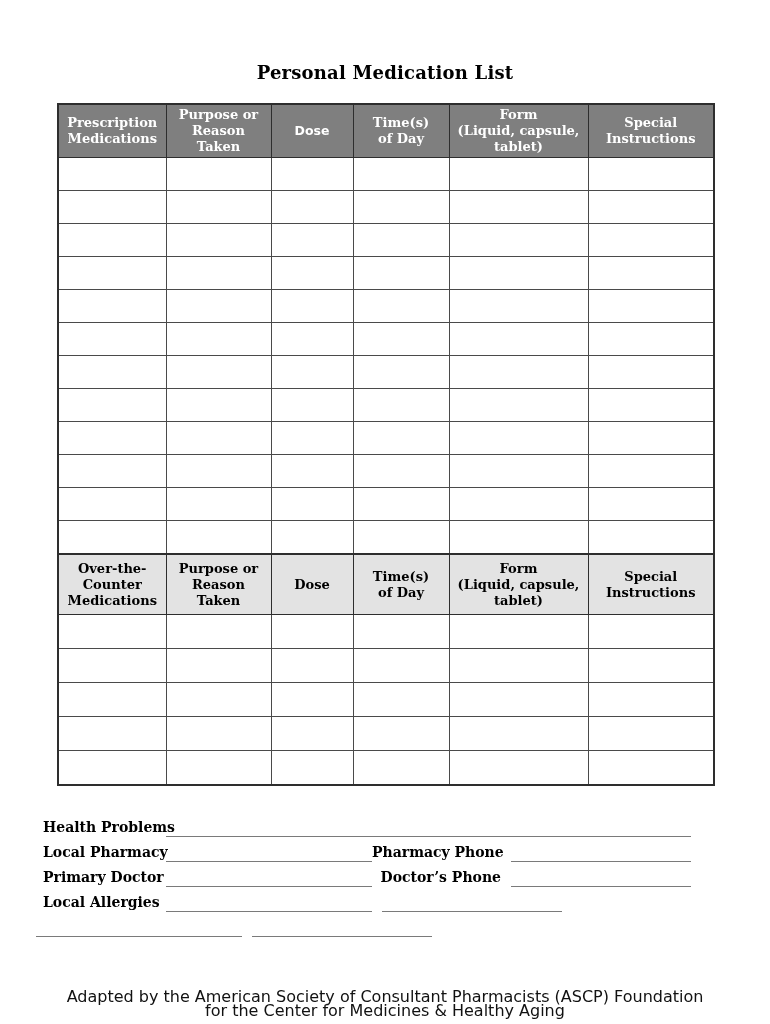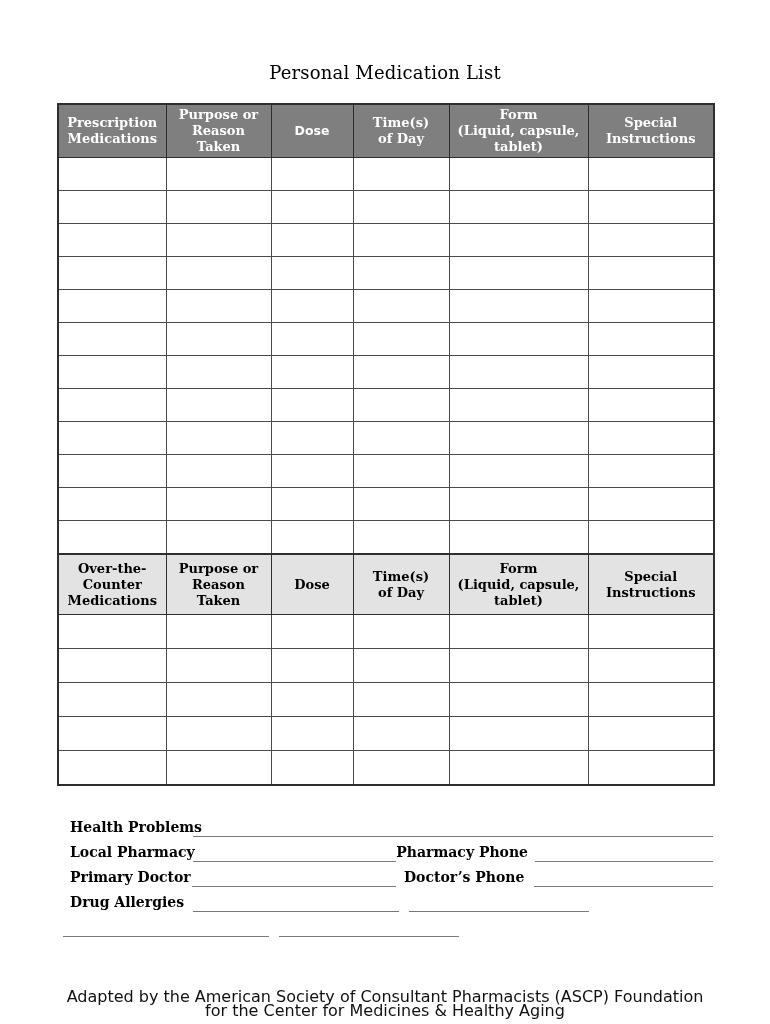--- a/index.html
+++ b/index.html
@@ -9,21 +9,21 @@
     box-sizing:border-box;
     padding-top:62px;
     background:#ffffff;
     font-family:"DejaVu Serif", "Liberation Serif", serif;
     color:#000;
     overflow:hidden;
   }
   .title {
     margin:0; height:22px;
     text-align:center;
-    font-size:18px; font-weight:normal;
+    font-size:18px; font-weight:bold;
     letter-spacing:0.2px;
   }
   .med-table {
     border-collapse:collapse;
     table-layout:fixed;
     width:656px;
     margin-left:57px;
     border:2px solid #2e2e2e;
     padding-left:12px;
   }
@@ -38,21 +38,21 @@
     padding:2px;
   }
   .med-table thead.dark th { background:#7f7f7f; color:#ffffff; height:48px; }
   .med-table thead.light th { background:#e3e3e3; color:#000000; height:55px; }
   .med-table th.sans { font-family:"DejaVu Sans", "Liberation Sans", sans-serif; font-size:12.5px; }
   .med-table td { border:1px solid #4a4a4a; background:#ffffff; }
   .med-table.first tbody td { height:30px; }
   .med-table.otc tbody td { height:31px; }
 
   .contact {
-    margin:29px 57px 0 63px;
+    margin:29px 57px 0 36px;
     font-size:14px;
   }
   .crow { display:flex; height:25px; }
   .clabel {
     width:130px; box-sizing:border-box; padding-left:7px;
     font-weight:bold; line-height:24px; white-space:nowrap;
   }
   .rlabel {
     width:129px; text-align:right;
     font-weight:bold; line-height:24px; white-space:nowrap;
@@ -288,21 +288,21 @@
     </div>
 
     <div class="crow">
       <span class="clabel">Primary Doctor</span>
       <span class="iline left"></span>
       <span class="rlabel">Doctor’s Phone</span>
       <span class="iline right"></span>
     </div>
 
     <div class="crow">
-      <span class="clabel">Drug Allergies</span>
+      <span class="clabel">Local Allergies</span>
       <span class="iline left"></span>
       <span class="iline right"></span>
     </div>
 
     <div class="crow">
       <span class="iline left"></span>
       <span class="iline right"></span>
     </div>
   </div>
 

